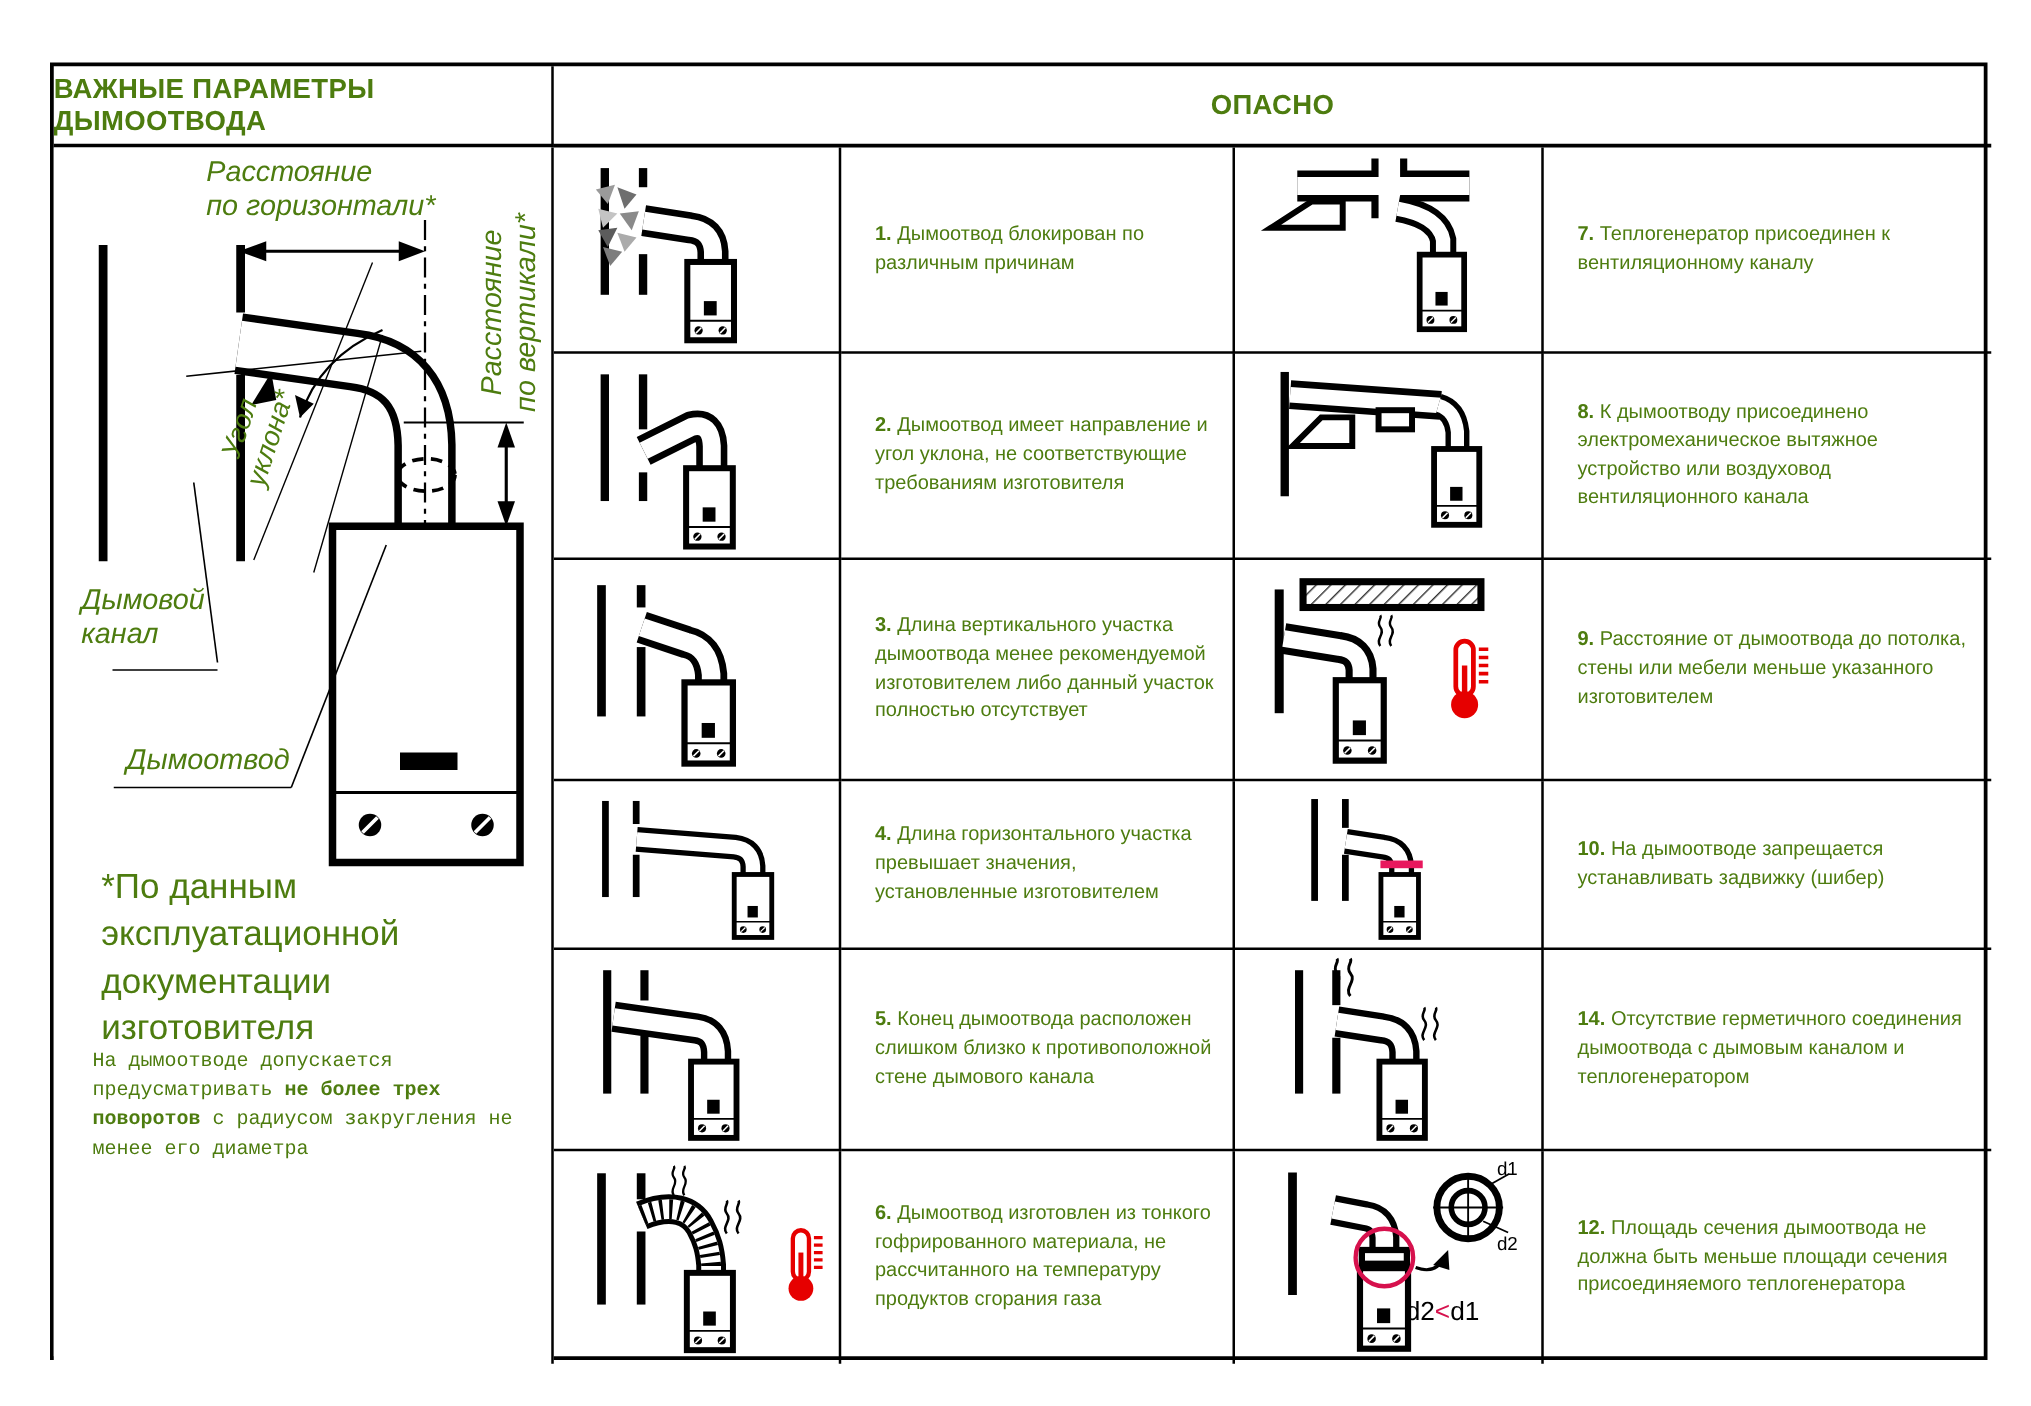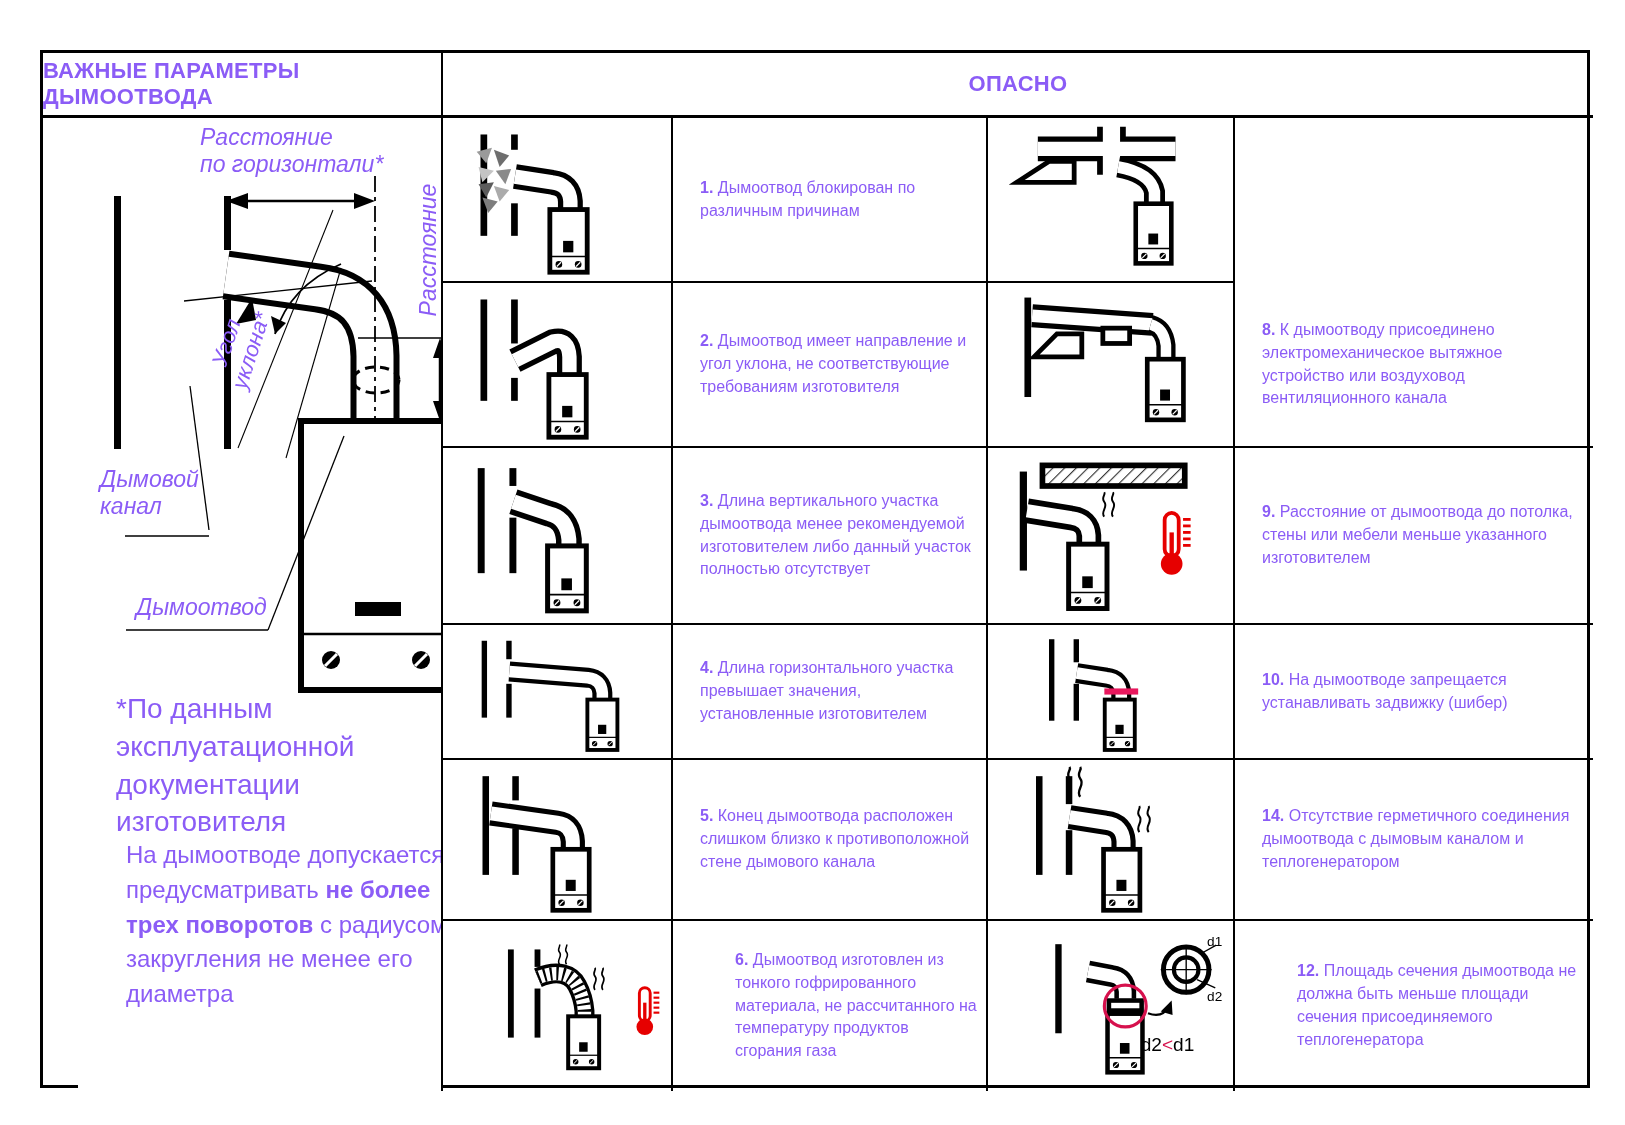--- a/index.html
+++ b/index.html
@@ -1,41 +1,41 @@
 <!DOCTYPE html>
 <html lang="ru"><head>
 <meta charset="utf-8">
 <style>
   html,body{margin:0;padding:0;background:#fff;}
   .page{
     position:relative;width:1625px;height:1125px;background:#fff;overflow:hidden;
-    font-family:"Liberation Sans","DejaVu Sans",sans-serif;color:#8b5cf6;
+    font-family:"Liberation Sans","DejaVu Sans",sans-serif;color:#4d7c0f;
   }
   .doc-table{
     position:absolute;left:40px;top:50px;width:1550px;height:1038px;
     display:grid;
     grid-template-columns:400px 230px 315px 247px 358px;
     grid-template-rows:65px 165px 165px 177px 135px 161px 170px;
     border:3px solid #000;box-sizing:border-box;background:#fff;
   }
   .cell{border-right:2px solid #000;border-bottom:2px solid #000;box-sizing:border-box;overflow:hidden;}
   .no-br{border-right:none;}
-  .no-bb{border-bottom:none;margin-left:35px;}
+  .no-bb{border-bottom:none;}
   .hdr{display:flex;align-items:center;justify-content:center;font-weight:bold;font-size:22px;
        letter-spacing:0.3px;border-bottom-width:3px;}
   .icon-cell{display:flex;align-items:center;justify-content:flex-start;padding:5px;}
   .icon-cell svg{width:100%;height:100%;display:block;}
   .text-cell{display:flex;flex-direction:column;justify-content:center;padding:6px 8px 6px 27px;}
   .text-cell p{margin:0;font-size:16px;line-height:1.43;}
   .left-panel{position:relative;background:#fff;}
   .left-panel svg.art{position:absolute;left:0;top:0;width:400px;height:973px;}
   .dlabel{position:absolute;font-style:italic;font-size:23px;line-height:1.18;white-space:nowrap;}
   .rot{transform-origin:center center;text-align:center;}
   .footnote{position:absolute;left:38px;top:572px;width:352px;font-size:28px;line-height:1.35;font-style:normal;}
-  .note{position:absolute;left:48px;top:720px;width:340px;font-size:24px;line-height:1.45;}
+  .note{position:absolute;left:31px;top:720px;width:340px;font-size:16px;line-height:1.45;font-family:Liberation Mono, monospace;}
   .defs-holder{position:absolute;width:0;height:0;overflow:hidden;}
 </style>
 </head>
 <body>
 
 <svg class="defs-holder" aria-hidden="true">
   <defs>
     <g id="boiler-shape">
       <rect x="4" y="4" width="62" height="104" fill="#fff" stroke="#000" stroke-width="8"></rect>
       <line x1="4" y1="82" x2="66" y2="82" stroke="#000" stroke-width="2.5"></line>
@@ -185,20 +185,23 @@
         <path d="M 111 4 L 111 54" fill="none" stroke="#000" stroke-width="30"></path>
         <path d="M 34 27 L 178 27" fill="none" stroke="#000" stroke-width="26"></path>
         <path d="M 34 27 L 178 27" fill="none" stroke="#fff" stroke-width="15"></path>
         <path d="M 111 2 L 111 56" fill="none" stroke="#fff" stroke-width="18"></path>
         <polygon points="12,62 46,40 72,40 72,62" fill="#fff" stroke="#000" stroke-width="5"></polygon>
         <path d="M 118 46 Q 152 52 156 72 L 156 84" fill="none" stroke="#000" stroke-width="22"></path>
         <path d="M 118 46 Q 152 52 156 72 L 156 84" fill="none" stroke="#fff" stroke-width="12"></path>
         <use href="#boiler-shape" transform="translate(134,82) scale(0.6)"></use>
       </svg>
     </div>
+    <div class="cell text-cell no-br" style="grid-area:2/5">
+      <p><b>7.</b> <span>Теплогенератор присоединен к вентиляционному каналу</span></p>
+    </div>
 
     <div class="cell icon-cell" style="grid-area:3/2">
       <svg viewBox="0 0 220 160">
         <rect x="30" y="12" width="7" height="106" fill="#000"></rect>
         <rect x="62" y="12" width="7" height="46" fill="#000"></rect>
         <rect x="62" y="94" width="7" height="24" fill="#000"></rect>
         <path d="M 66 76 L 106 56 Q 122 52 123 72 L 123 92" fill="none" stroke="#000" stroke-width="26"></path>
         <path d="M 66 76 L 106 56 Q 122 52 123 72 L 123 92" fill="none" stroke="#fff" stroke-width="15"></path>
         <use href="#boiler-shape" transform="translate(99,88) scale(0.63)"></use>
       </svg>

